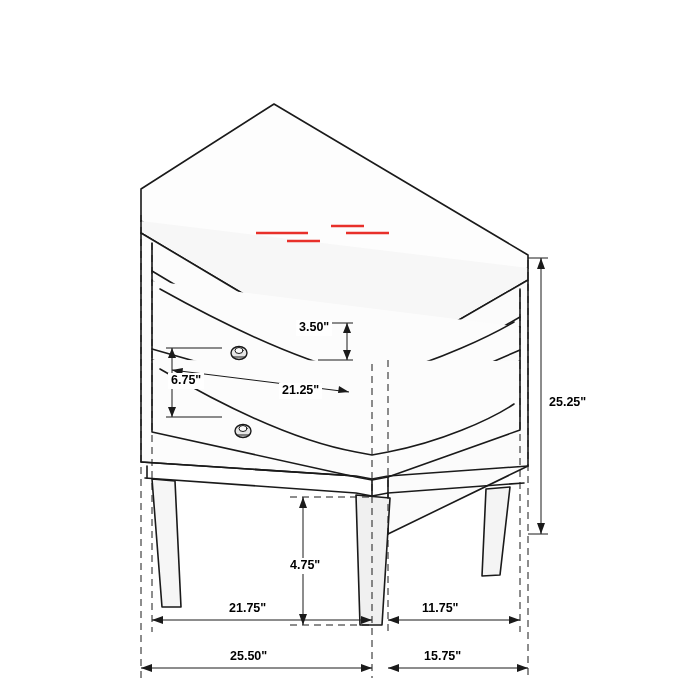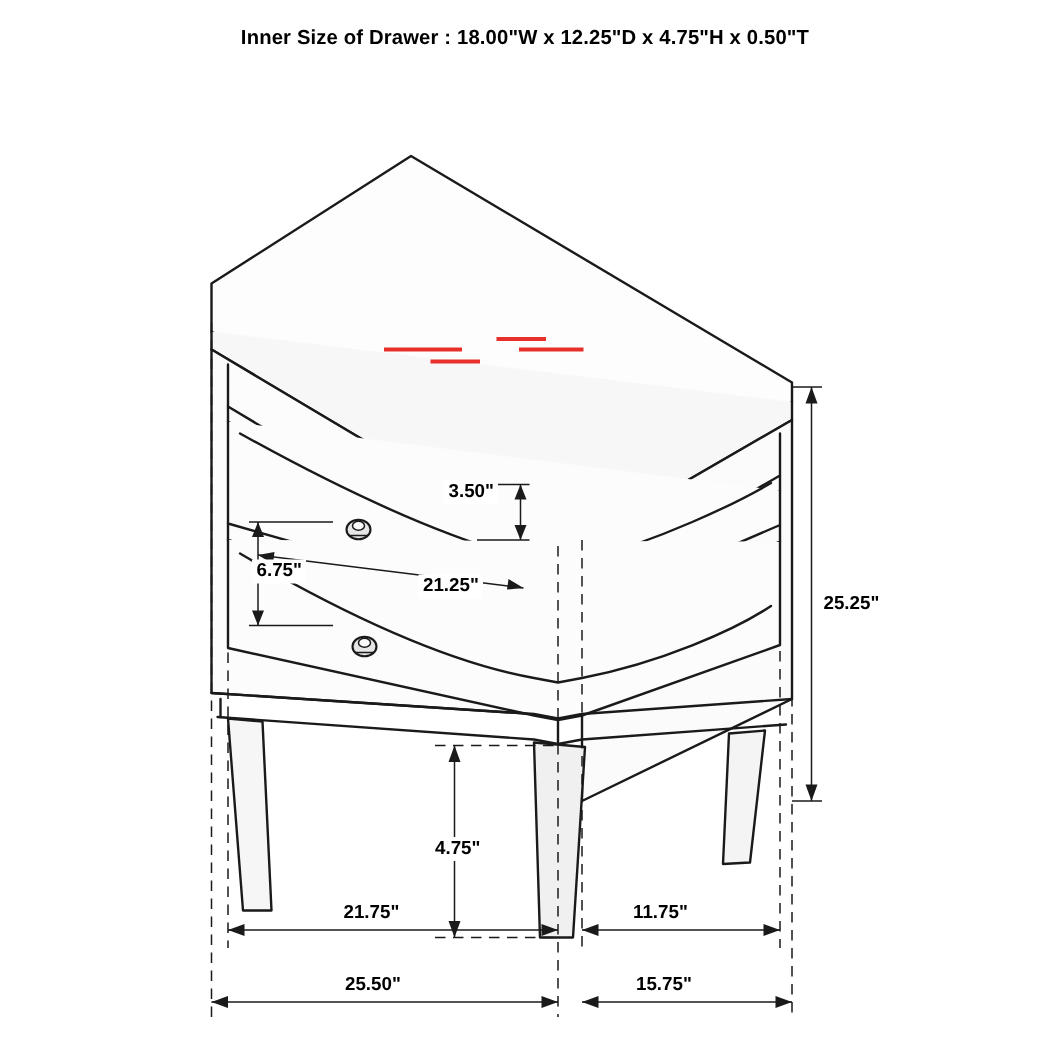--- a/index.html
+++ b/index.html
@@ -47,21 +47,20 @@
     padding: 1px 3px;
     white-space: nowrap;
     line-height: 1.1;
   }
 </style>
 </head>
 <body>
 
 <div id="page">
 
-  <div id="title">Inner Size of Drawer : 18.00"W x 12.25"D x 4.75"H x 0.50"T</div>
 
   <svg id="drawing" viewBox="0 0 700 700">
 
     <g fill="none" stroke="#1a1a1a" stroke-width="1.6" stroke-linejoin="round" stroke-linecap="round">
 
       <path d="M 274,104 L 528,255 L 528,268 L 387,349 L 370,352 L 356,349 L 141,221 L 141,189 Z" fill="#fdfdfd"></path>
 
       <path d="M 141,221 L 141,233 L 356,361 L 372,364 L 388,361 L 528,280 L 528,268" fill="#f7f7f7"></path>
 
       <path d="M 141,233 L 141,462 L 356,476 L 356,361 Z" fill="#fcfcfc"></path>

